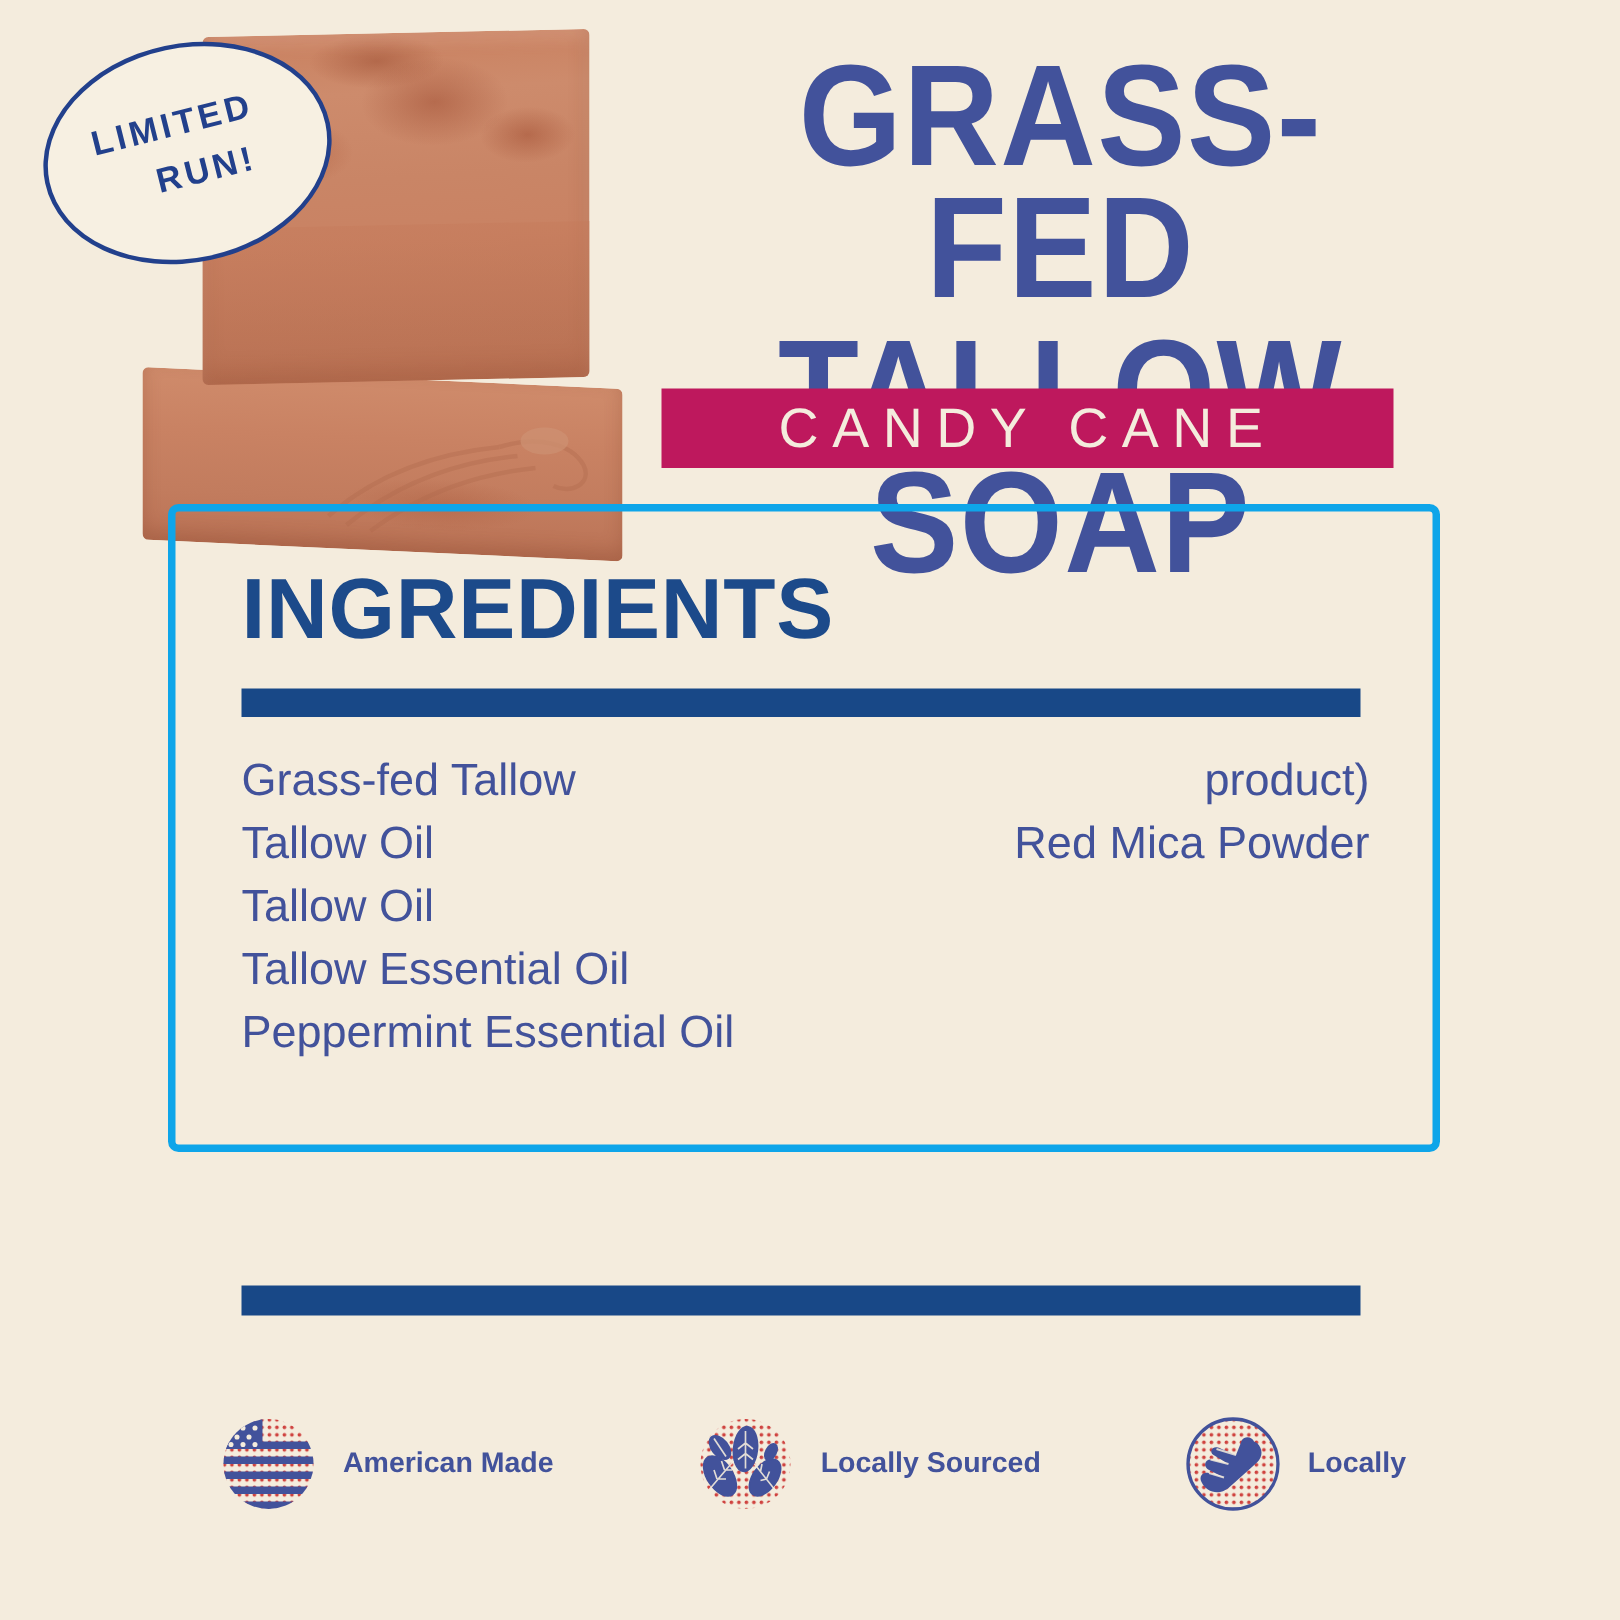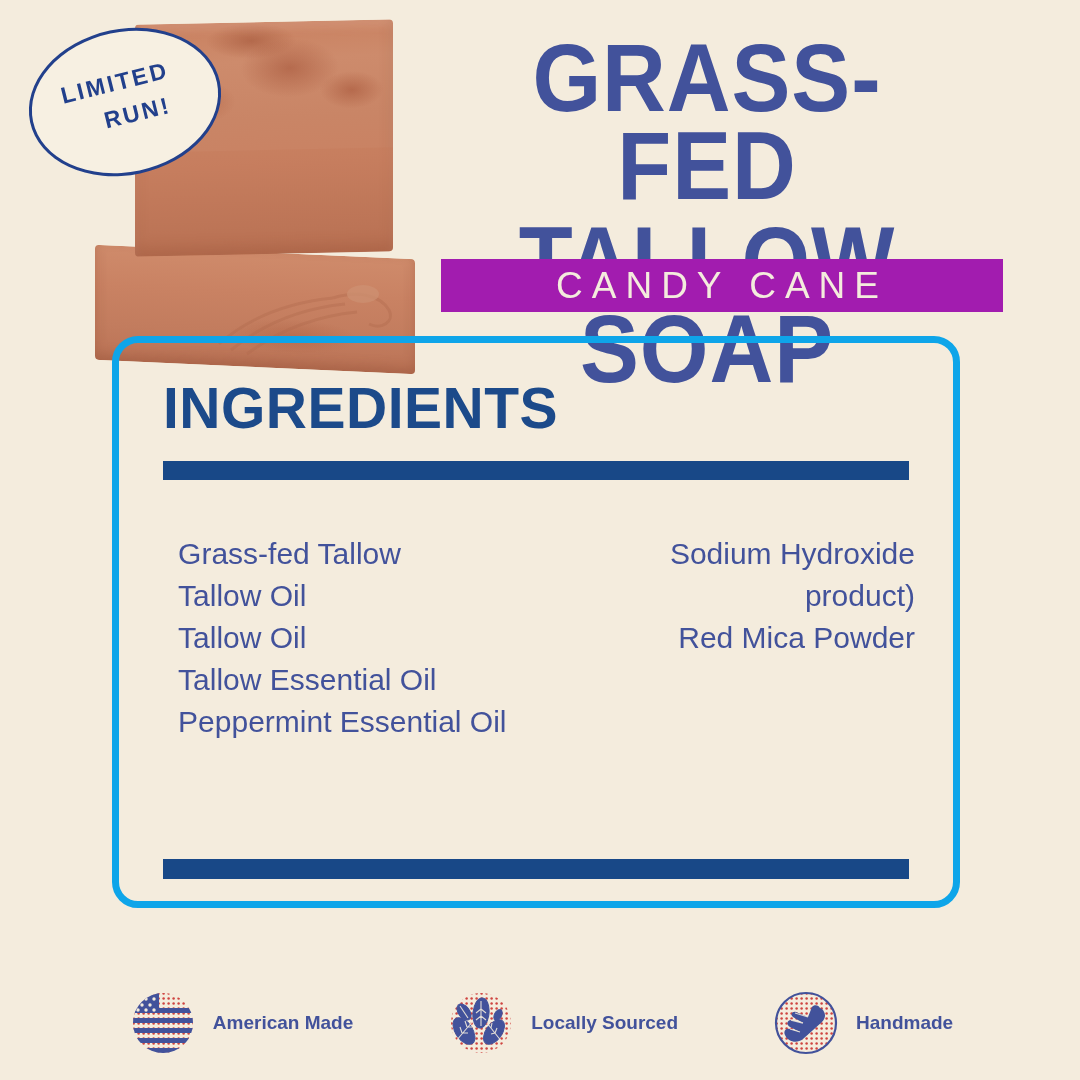--- a/index.html
+++ b/index.html
@@ -62,50 +62,50 @@
   .title-line{
     color:#42529b;font-weight:700;text-align:center;
     font-family:"Liberation Sans Narrow","Liberation Sans",sans-serif;
     letter-spacing:1px;line-height:.92;
     transform:scaleX(.92);transform-origin:center;
   }
   .title-1{font-size:96px;}
   .title-2{font-size:96px;margin-top:6px;}
 
   .flavor-banner{
-    position:absolute;left:441px;top:259px;width:562px;height:53px;
-    background:#a21caf;display:flex;align-items:center;justify-content:center;
+    position:absolute;left:441px;top:259px;width:488px;height:53px;
+    background:#be185d;display:flex;align-items:center;justify-content:center;
   }
   .flavor-text{
     color:#f4ecdd;font-size:37px;font-weight:400;letter-spacing:9px;
     font-family:"Liberation Sans",sans-serif;
   }
 
   
   .card{
-    position:absolute;left:112px;top:336px;width:848px;height:572px;
-    border:7px solid #0ea5e9;border-radius:26px;box-sizing:border-box;
+    position:absolute;left:112px;top:336px;width:848px;height:432px;
+    border:5px solid #0ea5e9;border-radius:7px;box-sizing:border-box;
   }
   .card-heading{
     position:absolute;left:44px;top:32px;
     color:#1c4a8a;font-size:57px;font-weight:700;letter-spacing:.5px;
   }
   .rule{position:absolute;background:#184887;}
   .rule-top{left:44px;top:118px;width:746px;height:19px;}
   .rule-bottom{left:44px;top:516px;width:746px;height:20px;}
 
-  .cols{position:absolute;left:44px;top:190px;width:752px;display:flex;justify-content:flex-end;}
+  .cols{position:absolute;left:44px;top:159px;width:752px;display:flex;justify-content:space-between;}
   .col{font-size:30px;color:#42529b;line-height:1.27;}
   .col-left{text-align:left;width:52%;}
   .col-right{text-align:right;width:46%;}
   .col div{padding:2px 0;}
 
   
   .badges{
-    position:absolute;left:0;top:987px;width:1080px;
+    position:absolute;left:0;top:940px;width:1080px;
     display:flex;justify-content:center;gap:92px;
   }
   .trust{display:flex;align-items:center;gap:14px;}
   .trust-icon{width:72px;height:72px;position:relative;flex:0 0 72px;}
   .trust-label{font-size:19px;font-weight:700;color:#42529b;white-space:nowrap;}
 </style>
 </head>
 <body>
 
 <div id="stage">
@@ -147,21 +147,20 @@
 
     <div class="cols">
       <div class="col col-left">
         <div>Grass-fed Tallow</div>
         <div>Tallow Oil</div>
         <div>Tallow Oil</div>
         <div>Tallow Essential Oil</div>
         <div>Peppermint Essential Oil</div>
       </div>
       <div class="col col-right">
-        <div>Sodium Hydroxide</div>
         <div>product)</div>
         <div>Red Mica Powder</div>
       </div>
     </div>
 
     <div class="rule rule-bottom"></div>
   </div>
 
   <div class="badges">
 
@@ -241,17 +240,17 @@
             <path d="M52 22 C 56 26, 56 31, 52 35 L 33 52 C 27 57, 18 55, 15 48
                      C 13 44, 16 41, 20 42 L 30 45 L 20 40 C 16 38, 17 33, 21 33
                      L 33 36 L 23 30 C 20 28, 22 24, 26 25 L 38 30 L 42 20
                      C 44 17, 49 18, 50 21 Z"></path>
           </g>
           <g stroke="#f4ecdd" stroke-width="1.3" fill="none" opacity=".85">
             <path d="M20 42 L30 45 M21 33 L33 36 M25 26 L38 30"></path>
           </g>
         </svg>
       </div>
-      <div class="trust-label">Handmade</div>
+      <div class="trust-label">Locally</div>
     </div>
 
   </div>
 </div>
 
 </body></html>

